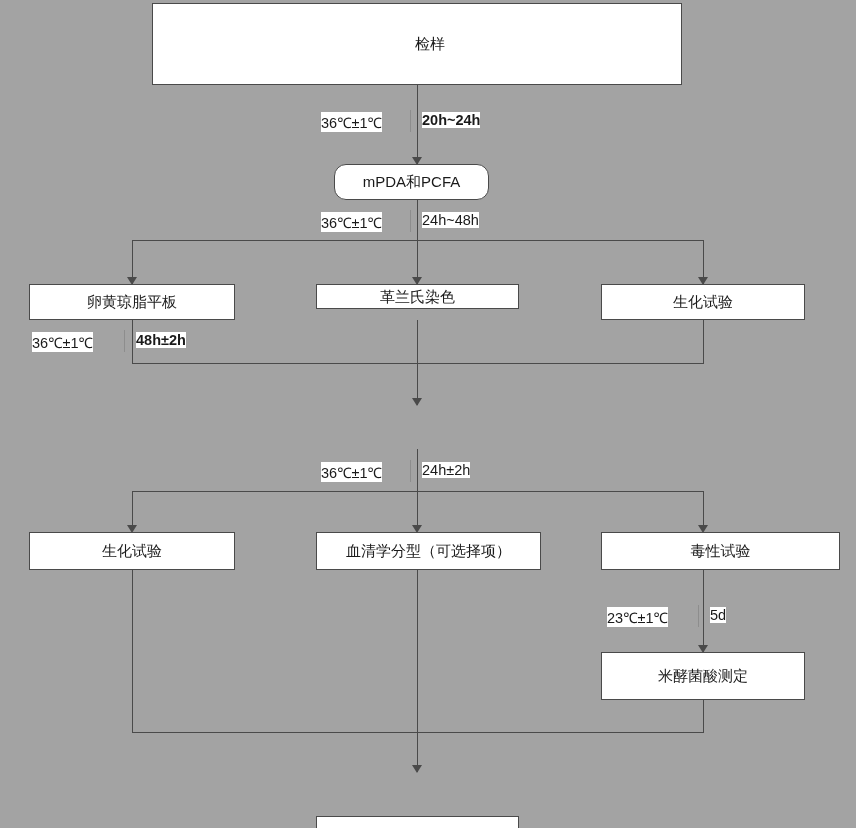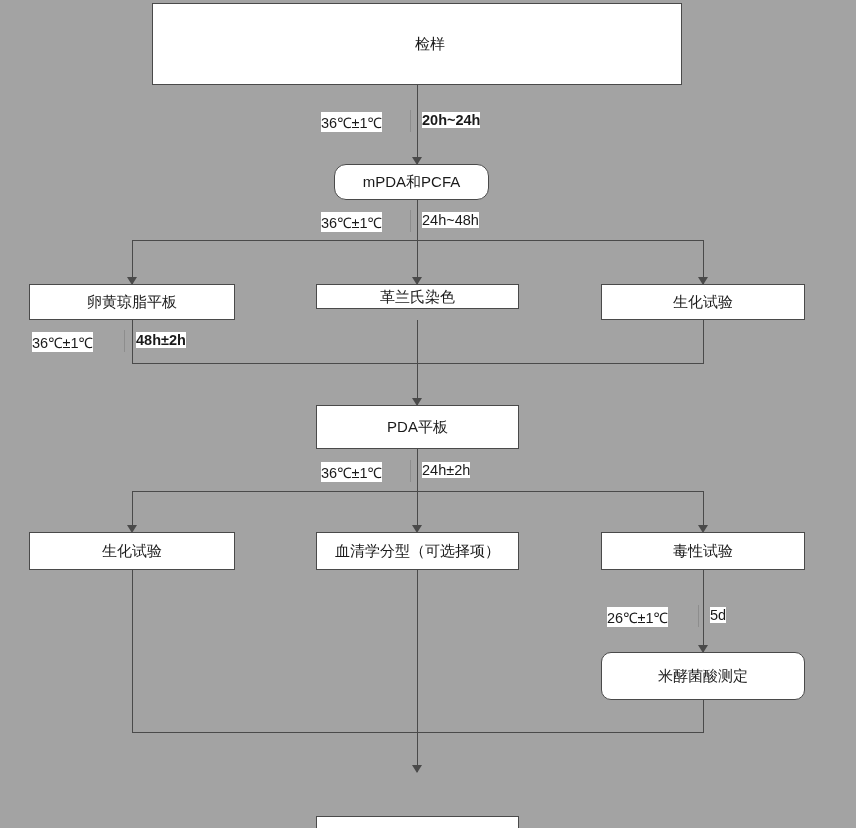--- a/index.html
+++ b/index.html
@@ -136,37 +136,34 @@
   </div>
 
   <div class="box" style="left:316px; top:284px; width:203px; height:25px;">
     <div class="line">革兰氏染色</div>
   </div>
 
   <div class="box" style="left:601px; top:284px; width:204px; height:36px;">
     <div class="line">生化试验</div>
   </div>
 
-  <div class="box" style="left:316px; top:405px; width:203px; height:44px;">
-    <div class="line">PDA平板</div>
-  </div>
 
   <div class="box" style="left:29px; top:532px; width:206px; height:38px;">
     <div class="line">生化试验</div>
   </div>
 
-  <div class="box" style="left:316px; top:532px; width:203px; height:38px;">
+  <div class="box" style="left:316px; top:532px; width:225px; height:38px;">
     <div class="line">血清学分型（可选择项）</div>
   </div>
 
-  <div class="box" style="left:601px; top:532px; width:204px; height:38px;">
+  <div class="box" style="left:601px; top:532px; width:239px; height:38px;">
     <div class="line">毒性试验</div>
   </div>
 
-  <div class="box" style="left:601px; top:652px; width:204px; height:48px;border-radius:10px;">
+  <div class="box" style="left:601px; top:652px; width:204px; height:48px;">
     <div class="line">米酵菌酸测定</div>
   </div>
 
   <div class="box" style="left:316px; top:816px; width:203px; height:48px;font-style:italic;">
     <div class="line">结果报告</div>
   </div>
 
   <div class="label" style="left:321px; top:112px;">36℃±1℃</div>
   <div class="sep" style="left:410px; top:110px; height:22px;"></div>
   <div class="label" style="left:422px; top:112px;font-weight:bold;">20h~24h</div>
@@ -176,17 +173,17 @@
   <div class="label" style="left:422px; top:212px;">24h~48h</div>
 
   <div class="label" style="left:32px; top:332px;">36℃±1℃</div>
   <div class="sep" style="left:124px; top:330px; height:22px;"></div>
   <div class="label" style="left:136px; top:332px;font-weight:bold;">48h±2h</div>
 
   <div class="label" style="left:321px; top:462px;">36℃±1℃</div>
   <div class="sep" style="left:410px; top:460px; height:22px;"></div>
   <div class="label" style="left:422px; top:462px;">24h±2h</div>
 
-  <div class="label" style="left:607px; top:607px;">26℃±1℃</div>
+  <div class="label" style="left:607px; top:607px;">23℃±1℃</div>
   <div class="sep" style="left:698px; top:605px; height:22px;"></div>
   <div class="label" style="left:710px; top:607px;">5d</div>
 
 </div>
 
 </body></html>

